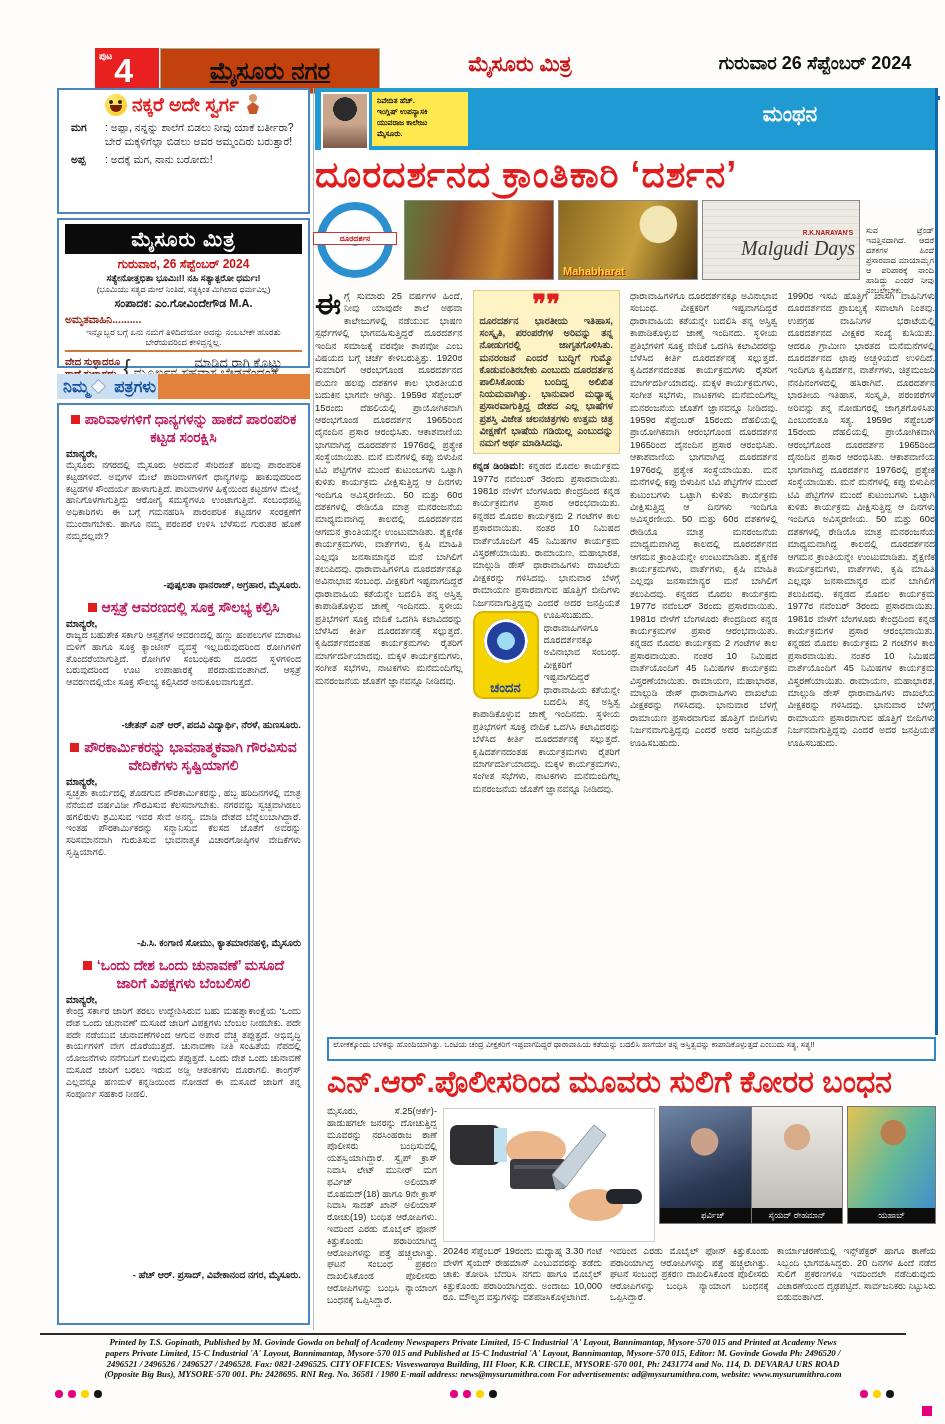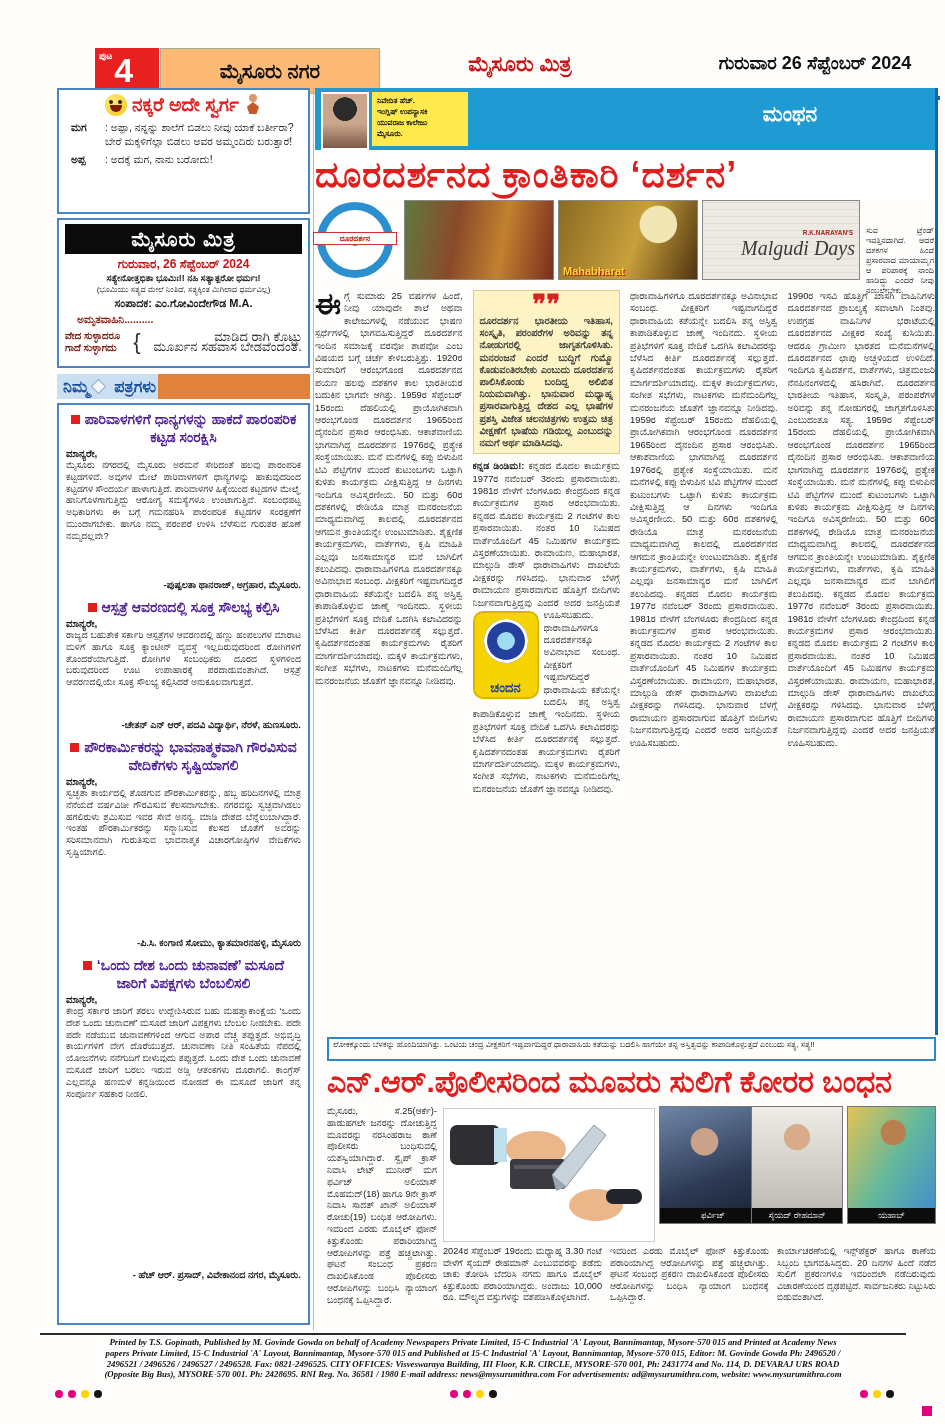--- a/index.html
+++ b/index.html
@@ -3,22 +3,22 @@
 <meta charset="utf-8">
 <style>
   html,body{margin:0;padding:0;background:#e9e9e9;}
   .page{position:relative;width:945px;height:1424px;background:#fefdfb;margin:0 auto;
         font-family:"Liberation Sans",sans-serif;color:#1a1a1a;overflow:hidden;}
   .abs{position:absolute;}
   
   .hdr-pagebox{left:95px;top:48px;width:64px;height:44px;background:#e8201f;color:#fff;display:flex;}
   .hdr-pagelabel{font-size:9px;padding:3px 0 0 4px;font-weight:bold;}
   .hdr-pagenum{font-size:34px;font-weight:bold;line-height:44px;margin-left:2px;}
-  .hdr-section{left:160px;top:48px;width:218px;height:44px;background:#fdba74;border:1px solid #9fae97;
-        display:flex;align-items:center;justify-content:center;font-size:20px;font-weight:bold;color:#111;}
+  .hdr-section{left:160px;top:48px;width:218px;height:44px;background:#c2410c;border:1px solid #9fae97;
+        display:flex;align-items:center;justify-content:center;font-size:24px;font-weight:bold;color:#111;text-decoration:underline;}
   .hdr-mith{left:380px;top:52px;width:280px;text-align:center;font-size:21px;font-weight:bold;color:#c81414;}
   .hdr-date{left:690px;top:53px;width:250px;text-align:center;font-size:18px;font-weight:bold;color:#111;}
   .hdr-rule{left:480px;top:96px;width:460px;height:4px;background:#1467a8;}
   .vline-left{left:313px;top:88px;width:1px;height:1242px;background:#b9b9b9;}
   .vline-right{left:935px;top:88px;width:3px;height:947px;background:#1467a8;}
   
   .jokebox{left:57px;top:88px;width:253px;height:126px;border:2px solid #4b86c2;background:#fff;padding:4px 12px;box-sizing:border-box;}
   .jtitle{display:flex;align-items:center;justify-content:center;gap:5px;}
   .jtitle-text{font-size:19px;font-weight:bold;color:#e11d1d;}
   .emoji{width:22px;height:22px;border-radius:50%;background:radial-gradient(circle at 35% 30%,#ffe877,#f7c814);position:relative;flex:none;}
@@ -30,33 +30,33 @@
   .jline{display:flex;font-size:10.5px;line-height:14px;margin-top:4px;}
   .jspk{width:34px;font-weight:bold;flex:none;}
   .jtxt{flex:1;}
   
   .mastbox{left:57px;top:218px;width:253px;height:150px;border:2px solid #4b86c2;background:#fff;padding:4px 6px;box-sizing:border-box;text-align:center;}
   .mbanner{height:30px;background:#0b0b0b;color:#fff;font-size:20px;font-weight:bold;line-height:30px;letter-spacing:1px;}
   .mdate{font-size:12px;font-weight:bold;color:#c81414;margin-top:3px;}
   .mmotto1{font-size:9px;font-weight:bold;margin-top:2px;}
   .mmotto2{font-size:8px;margin-top:1px;}
   .meditor{font-size:11px;font-weight:bold;margin-top:2px;}
-  .mamr-t{font-size:10.5px;font-weight:bold;color:#8c1e10;text-align:left;margin-top:3px;margin-left:12px;}
+  .mamr-t{font-size:10.5px;font-weight:bold;color:#8c1e10;text-align:left;margin-top:3px;}
   .mamr-x{font-size:8.5px;line-height:10px;margin-top:1px;border-bottom:2px solid #d07a3a;padding-bottom:3px;}
-  .mveda{display:flex;align-items:center;gap:13px;margin-top:3px;text-align:left;}
+  .mveda{display:flex;align-items:center;gap:3px;margin-top:3px;text-align:left;}
   .mveda-l{font-size:10px;font-weight:bold;color:#7a1d10;line-height:12px;}
   .mveda-b{font-size:22px;color:#333;}
   .mveda-r{font-size:13px;line-height:10.5px;text-align:right;}
   
   .lhdr{left:57px;top:374px;width:253px;height:25px;background:linear-gradient(90deg,#cadff2 0 40%,#e2813c 40%);display:flex;align-items:center;}
   .lhdr-text{font-size:16px;font-weight:bold;color:#14509f;padding-left:6px;}
   .lhdr-diamond{width:9px;height:9px;background:#f3f6fb;border:1px solid #8aa8c8;transform:rotate(45deg);margin:0 4px;}
   .lettersbox{left:57px;top:403px;width:253px;height:922px;border:2px solid #4b86c2;background:#fff;padding:5px 7px;box-sizing:border-box;}
   .letter{margin-bottom:7px;}
-  .lhead{font-size:14px;line-height:18px;font-weight:bold;text-align:center;color:#4c1d95;}
+  .lhead{font-size:14px;line-height:18px;font-weight:bold;text-align:center;color:#be185d;}
   .bullet{display:inline-block;width:9px;height:9px;background:#e11d1d;margin-right:5px;}
   .lsal{font-size:10px;font-weight:bold;margin-top:2px;}
   .lbody{font-size:9.3px;line-height:11.8px;text-align:justify;overflow:hidden;}
   .lsig{font-size:9.5px;font-weight:bold;text-align:right;margin-top:1px;}
   .h1x{height:118px;} .h2x{height:88px;} .h3x{height:148px;} .h4x{height:262px;}
   
   .band{left:315px;top:88px;width:620px;height:62px;background:#1f9ad2;}
   .aphoto{left:321px;top:92px;width:44px;height:54px;border:2px solid #fff;
       background:radial-gradient(circle at 50% 28%,#2b2b2b 0 26%,transparent 27%),linear-gradient(#caa68d 55%,#7c5a49);}
   .abox{left:372px;top:92px;width:96px;height:54px;background:#ffe94e;padding:3px 5px;box-sizing:border-box;}
@@ -146,20 +146,21 @@
     </div>
   </div>
 
   <div class="abs mastbox">
     <div class="mbanner">ಮೈಸೂರು ಮಿತ್ರ</div>
     <div class="mdate">ಗುರುವಾರ, 26 ಸೆಪ್ಟೆಂಬರ್ 2024</div>
     <div class="mmotto1">ಸತ್ಯೇನೋತ್ತಭಿತಾ ಭೂಮಿಃ!! ನಹಿ ಸತ್ಯಾತ್ಪರೋ ಧರ್ಮಃ!</div>
     <div class="mmotto2">(ಭೂಮಿಯು ಸತ್ಯದ ಮೇಲೆ ನಿಂತಿದೆ, ಸತ್ಯಕ್ಕಿಂತ ಮಿಗಿಲಾದ ಧರ್ಮವಿಲ್ಲ)</div>
     <div class="meditor">ಸಂಪಾದಕ: ಎಂ.ಗೋವಿಂದೇಗೌಡ M.A.</div>
     <div class="mamr-t">ಅಮೃತವಾಹಿನಿ..........</div>
+    <div class="mamr-x">ಇನ್ನೊಬ್ಬರ ಬಗ್ಗೆ ಏನು ನಮಗೆ ತಿಳಿದಿದೆಯೋ ಅದನ್ನು ನಂಬಬೇಕೇ ಹೊರತು ಬೇರೆಯವರಿಂದ ಕೇಳಿದ್ದನ್ನಲ್ಲ.</div>
     <div class="mveda">
       <span class="mveda-l"><span>ವೇದ ಸುಳ್ಳಾದರೂ</span><br>
       <span>ಗಾದೆ ಸುಳ್ಳಾಗದು</span></span>
       <span class="mveda-b">{</span>
       <span class="mveda-r"><span>ಮಾಡಿದ ರಾಗಿ ಕೊಟ್ಟು</span><br>
       <span>ಮೂರ್ಖನ ಸಹವಾಸ ಬೇಡವೆಂದಂತೆ.</span></span>
     </div>
   </div>
 
   <div class="abs lhdr">

